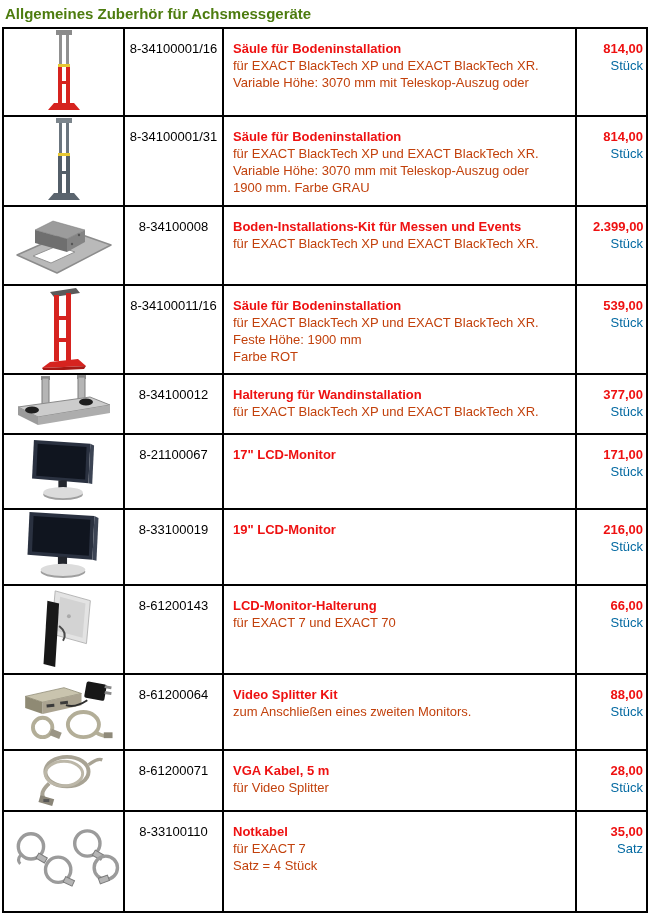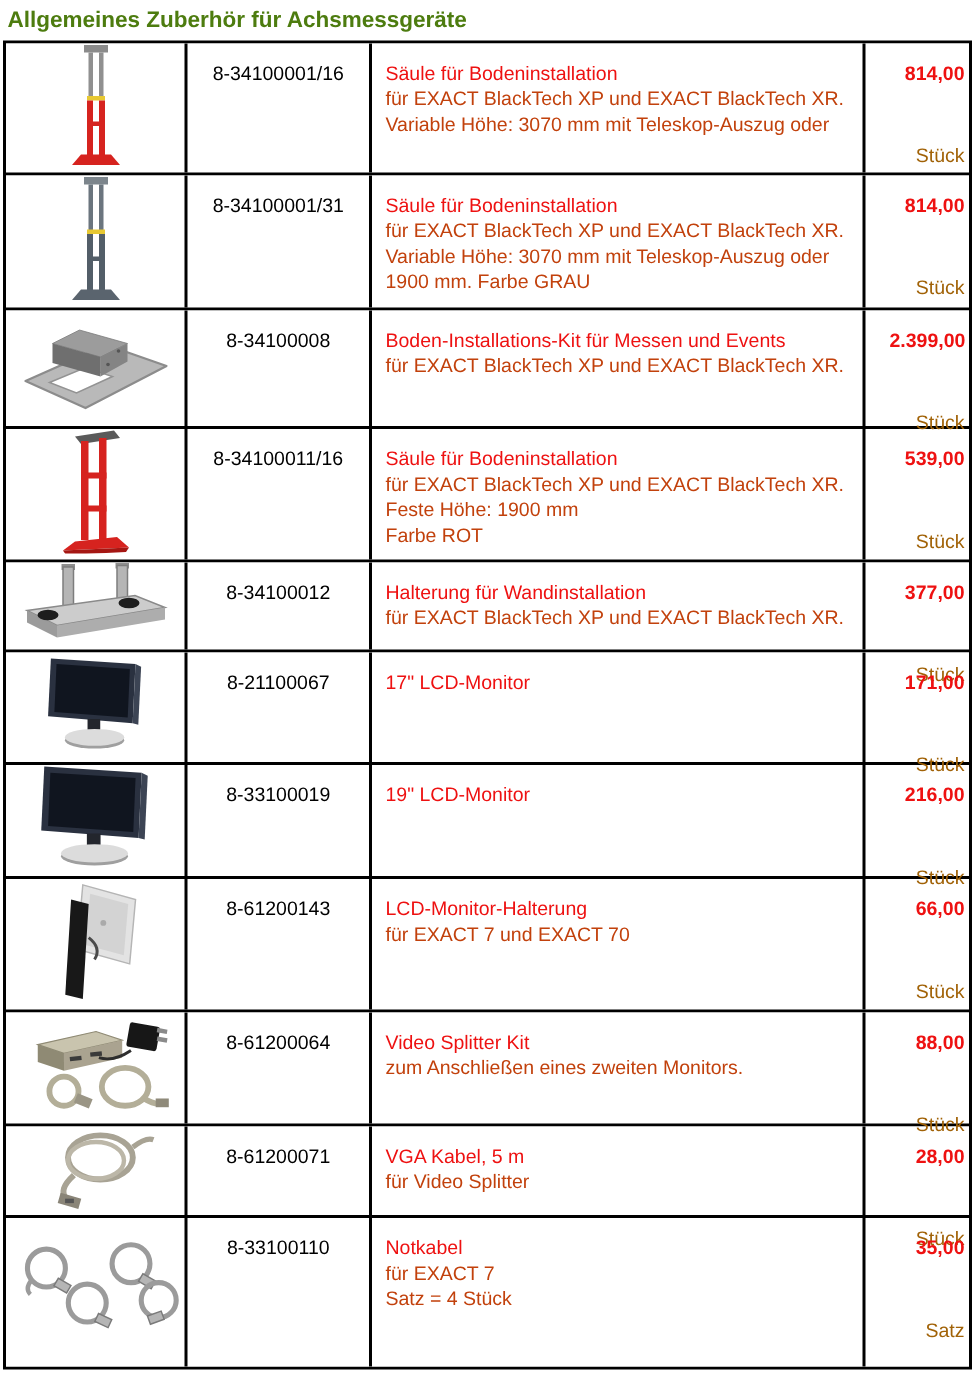--- a/index.html
+++ b/index.html
@@ -29,35 +29,35 @@
   .catalog .row:nth-of-type(8){height:89px}
   .catalog .row:nth-of-type(9){height:76px}
   .catalog .row:nth-of-type(10){height:61px}
   .catalog .row:nth-of-type(11){height:99px}
   .cell { height:100%; }
   .c-img {
     width:121px; border-right:2px solid var(--border);
     display:flex; align-items:center; justify-content:center; overflow:hidden;
   }
   .c-art {
-    width:123px; border-right:2px solid var(--border);
+    width:99px; border-right:2px solid var(--border);
     text-align:center; padding-top:12px; font-size:13px;
   }
   .c-desc {
     flex:1; border-right:2px solid var(--border);
     padding:11px 8px 0 9px; font-size:13px; line-height:17px;
   }
   .c-price {
     width:69px; text-align:right;
     padding:11px 3px 0 16px; font-size:13px; line-height:17px;
   }
-  .prod-name { color:var(--red); font-weight:normal; }
+  .prod-name { color:var(--red); font-weight:bold; }
   .desc-line { color:#c2410c; }
   .price { color:var(--red); font-weight:bold; }
-  .unit { color:#a16207;margin-top:38px; }
+  .unit { color:#0369a1; }
 </style>
 </head>
 <body>
 
 <h1 class="page-title">Allgemeines Zuberhör für Achsmessgeräte</h1>
 
 <div class="catalog">
     <div class="row">
     <div class="cell c-img">
       <span class="img-wrap"><svg width="44" height="84" viewBox="0 0 44 84">

